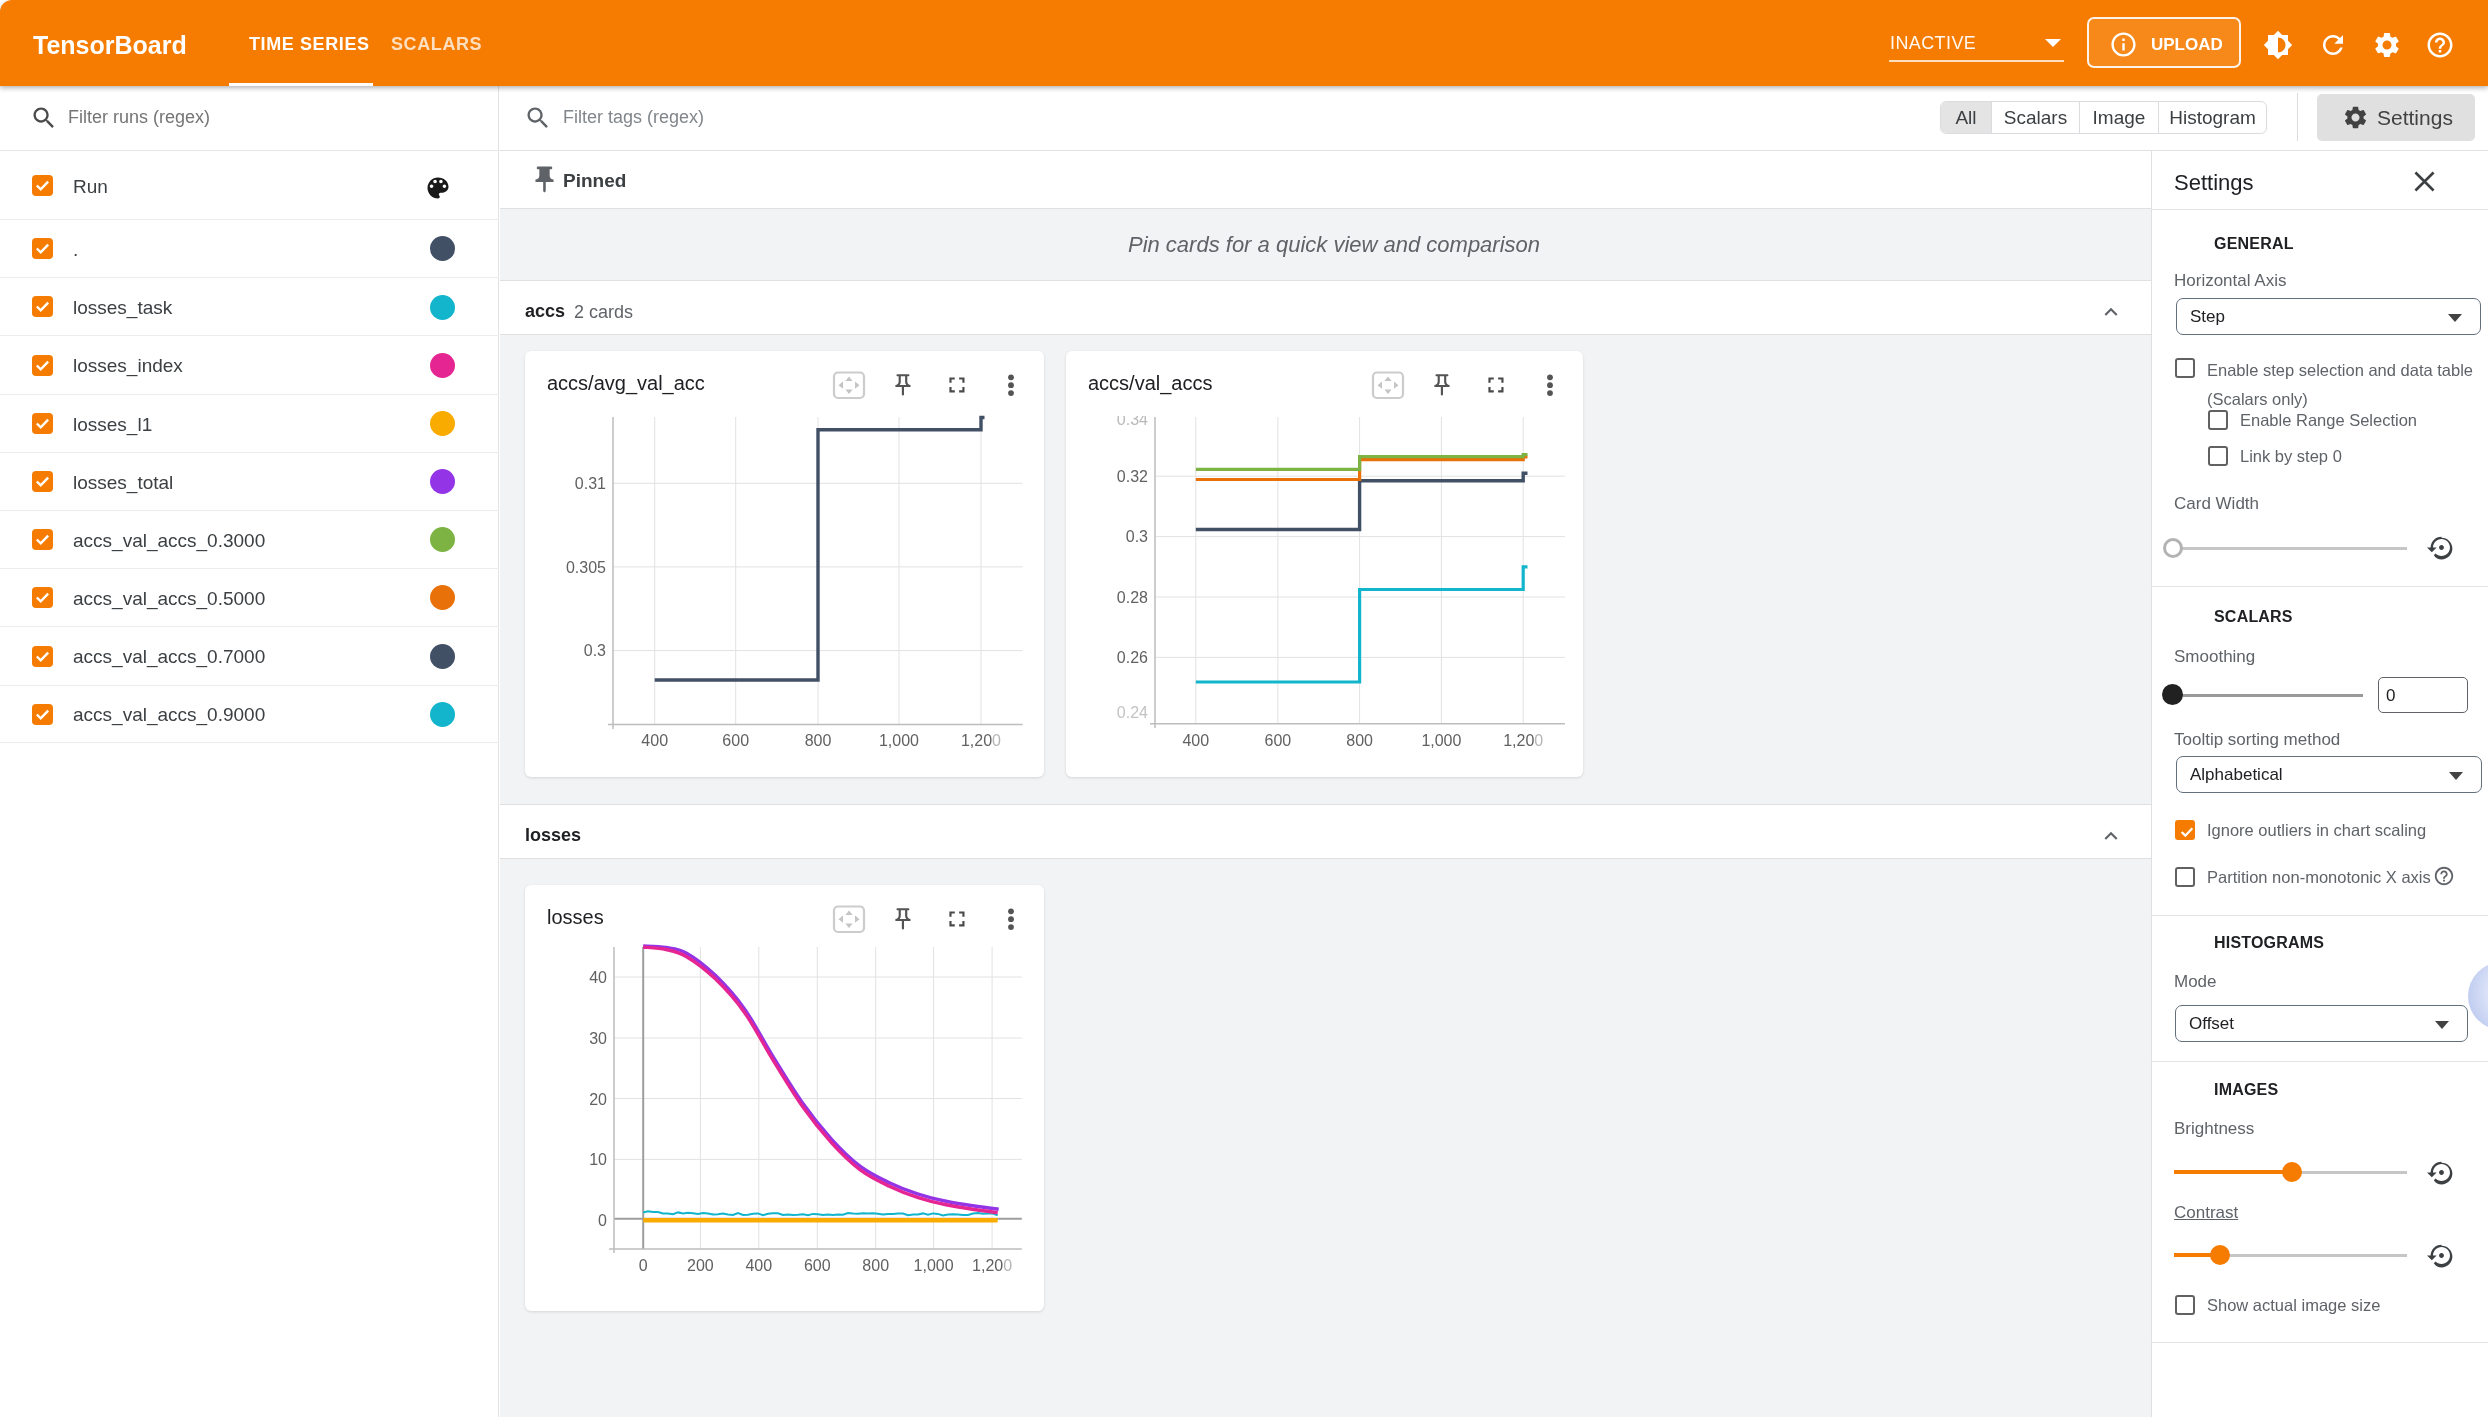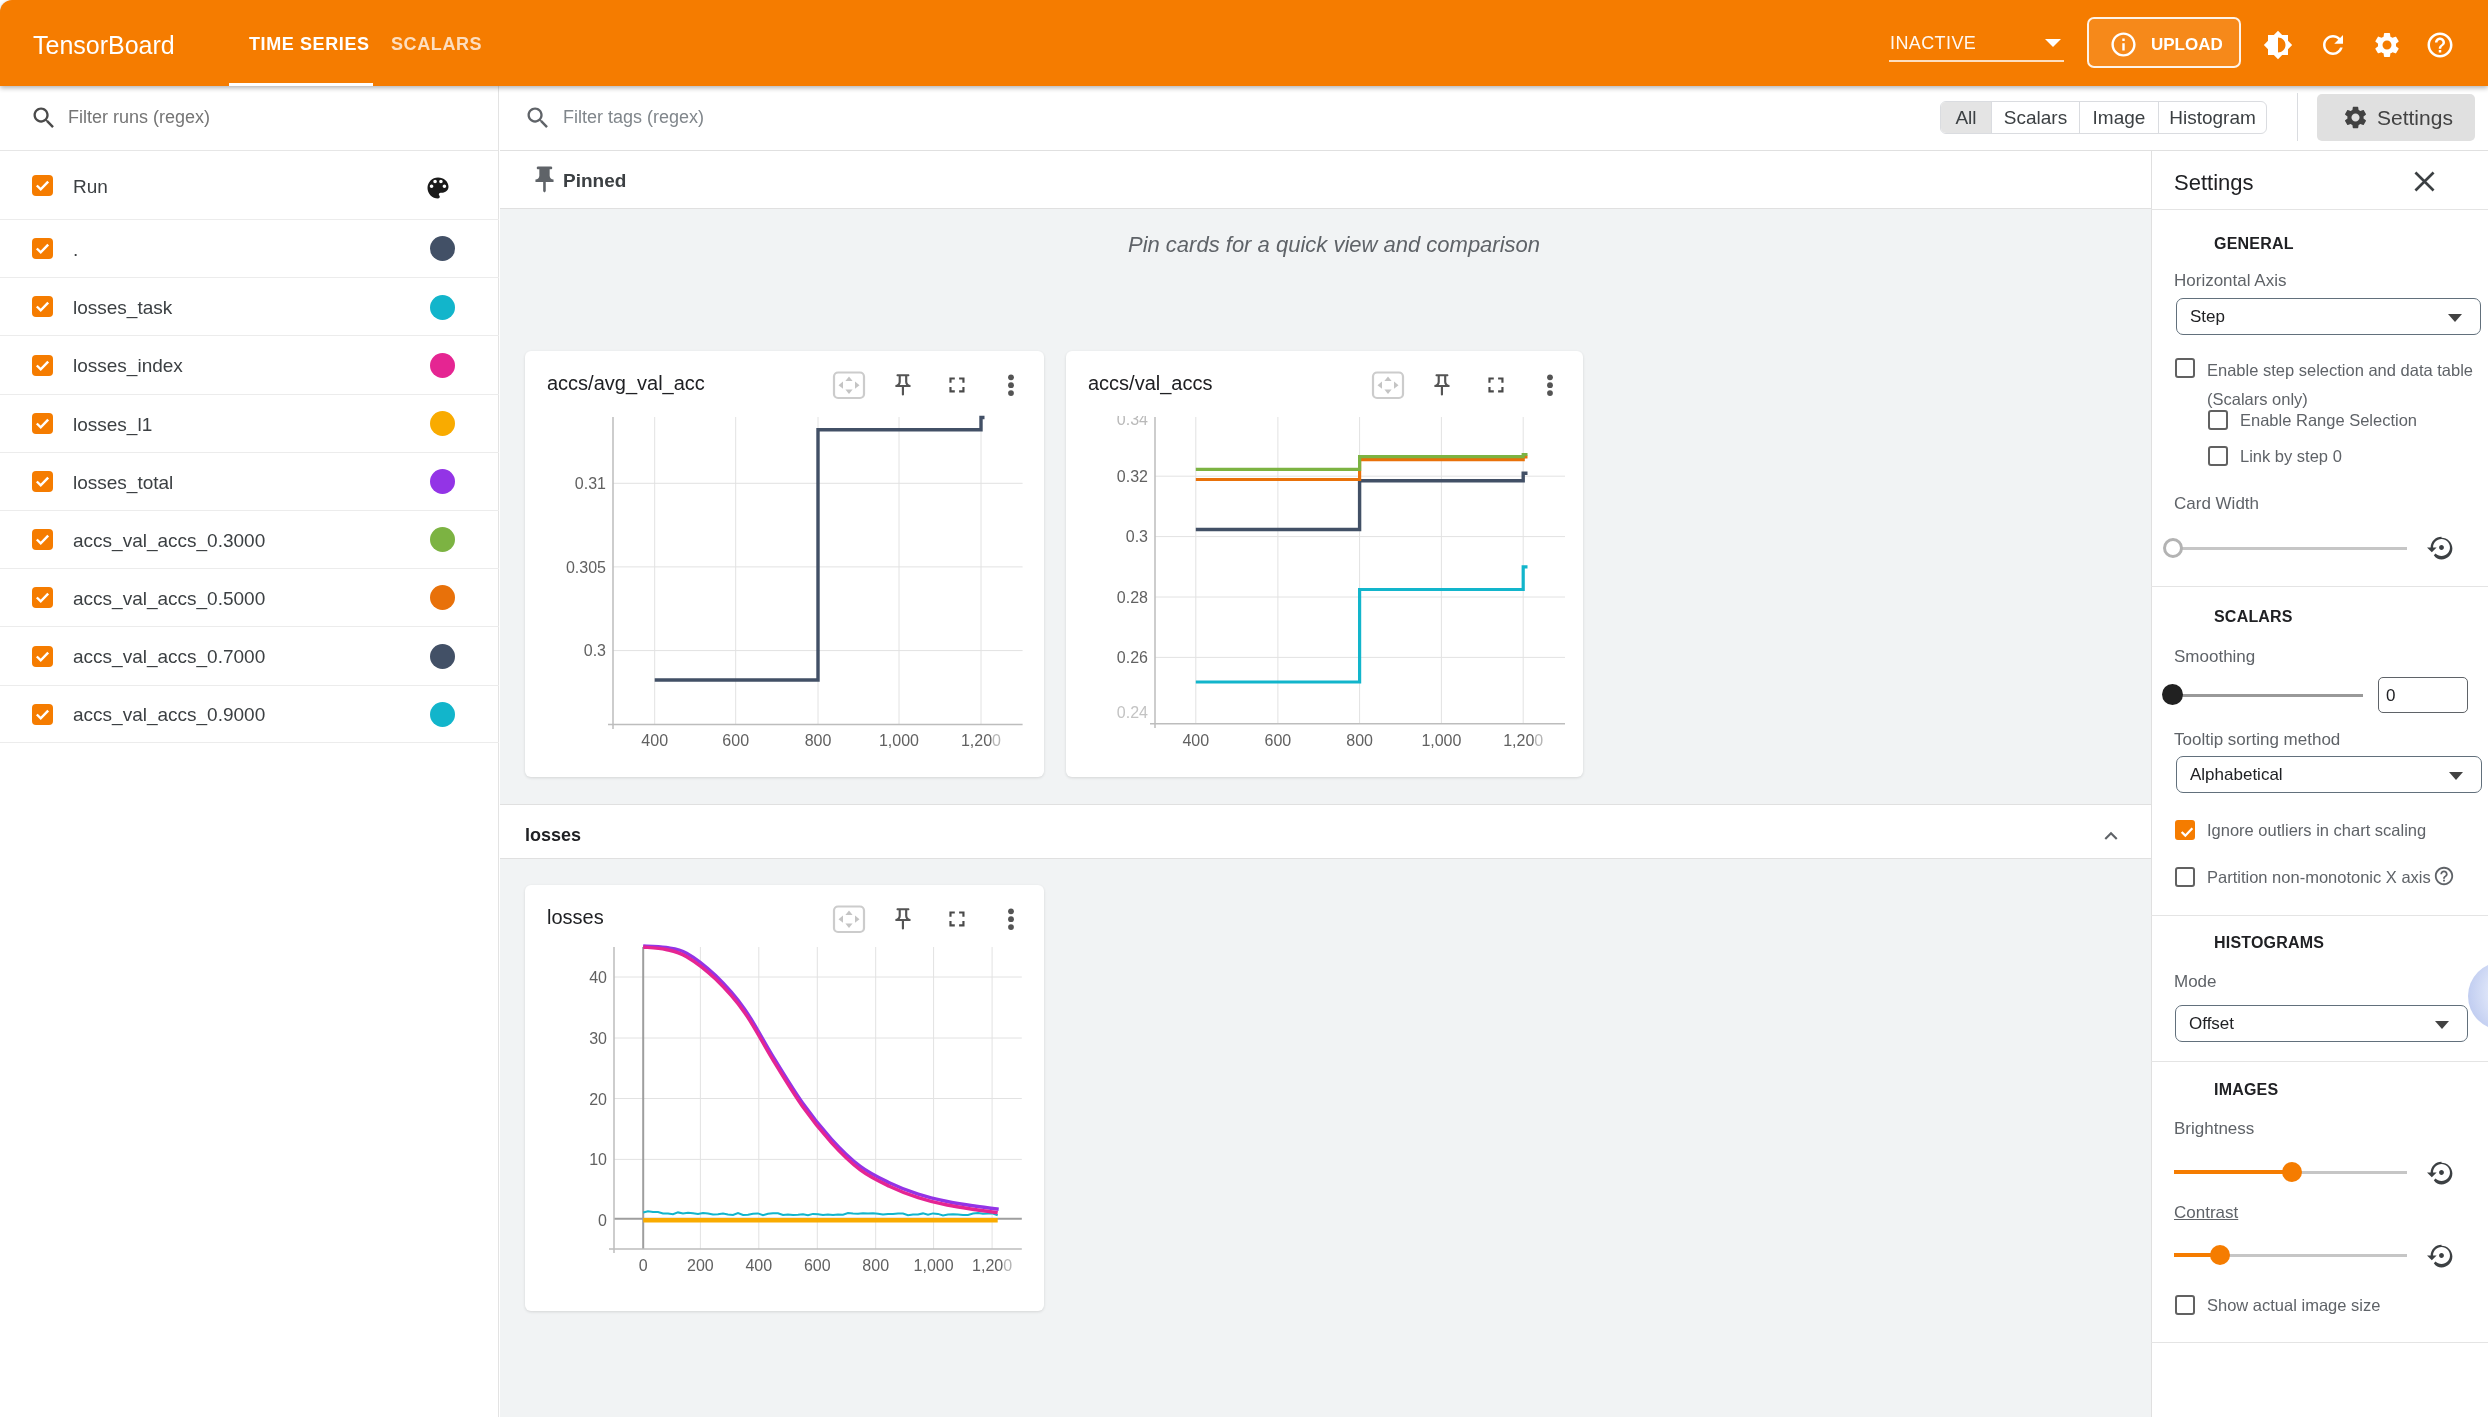--- a/index.html
+++ b/index.html
@@ -5,21 +5,21 @@
   * { margin:0; padding:0; box-sizing:border-box; }
   html,body { width:2488px; height:1417px; overflow:hidden; background:#fff;
     font-family:"Liberation Sans", sans-serif; }
   .abs { position:absolute; }
   #page { position:relative; width:2488px; height:1417px; overflow:hidden; }
 
   
   #header { position:absolute; left:0; top:0; width:2488px; height:86px;
     background:#f57c00; border-top-left-radius:12px;
     box-shadow:0 2px 5px rgba(0,0,0,0.3); z-index:20; }
-  #logo { position:absolute; left:33px; top:31px; font-size:25px; font-weight:normal; color:#fff; }
+  #logo { position:absolute; left:33px; top:31px; font-size:25px; font-weight:bold; color:#fff; }
   .tab { position:absolute; top:34px; font-size:18px; font-weight:bold; letter-spacing:0.6px; color:#fff; }
   #tab-underline { position:absolute; left:229px; top:83px; width:144px; height:3px; background:#fff; }
   #inactive { position:absolute; left:1890px; top:33px; font-size:18px; color:rgba(255,255,255,0.95); letter-spacing:0.4px; }
   #inactive-line { position:absolute; left:1889px; top:60px; width:175px; height:2px; background:rgba(255,255,255,0.75); }
   #inactive-arrow { position:absolute; left:2045px; top:39px; width:0; height:0;
     border-left:8px solid transparent; border-right:8px solid transparent; border-top:8px solid #fff; }
   #upload { position:absolute; left:2087px; top:17px; width:154px; height:51px;
     border:2px solid rgba(255,255,255,0.9); border-radius:7px; background:rgba(255,255,255,0.1);
     color:#fff; font-size:17px; font-weight:bold; }
   #upload span { position:absolute; left:62px; top:16px; }
@@ -216,20 +216,27 @@
   <div class="dot" style="top:644px;background:#425066;"></div>
   <div class="dot" style="top:702px;background:#12b5cb;"></div>
 
   <div id="main"></div>
   <div id="pinned-row" style="left:500px;top:151px;position:absolute;"></div>
   <svg class="abs" style="left:529px;top:164px;" width="31" height="31" viewBox="0 0 24 24" fill="#5f6368">
       <path d="M16 9V4h1c.55 0 1-.45 1-1s-.45-1-1-1H7c-.55 0-1 .45-1 1s.45 1 1 1h1v5c0 1.66-1.34 3-3 3v2h5.97v7l1 1 1-1v-7H19v-2c-1.66 0-3-1.34-3-3z"></path>
     </svg>
   <div class="abs" style="left:563px;top:170px;font-size:19px;font-weight:bold;color:#3c4043;">Pinned</div>
   <div class="abs" style="left:500px;top:209px;width:1668px;text-align:center;"><span style="display:inline-block;margin-top:23px;font-style:italic;font-size:22px;color:#5f6368;">Pin cards for a quick view and comparison</span></div>
+  <div class="sec-row" style="left:500px;top:280px;border-top:1px solid #e0e0e0;">
+    <span class="sec-title">accs</span>
+      <span class="sec-count">2 cards</span>
+    <svg class="chev" width="26" height="26" viewBox="0 0 24 24" fill="#5f6368">
+        <path d="M12 8l-6 6 1.41 1.41L12 10.83l4.59 4.58L18 14l-6-6z"></path>
+      </svg>
+  </div>
   <div class="sec-row" style="left:500px;top:804px;border-top:1px solid #e0e0e0;">
     <span class="sec-title">losses</span>
     <svg class="chev" width="26" height="26" viewBox="0 0 24 24" fill="#5f6368">
         <path d="M12 8l-6 6 1.41 1.41L12 10.83l4.59 4.58L18 14l-6-6z"></path>
       </svg>
   </div>
 
   <div class="card" style="left:525px;top:351px;">
     <div class="card-title">accs/avg_val_acc</div>
     <svg class="abs" style="left:0;top:0;" width="519" height="426" viewBox="0 0 519 426">

